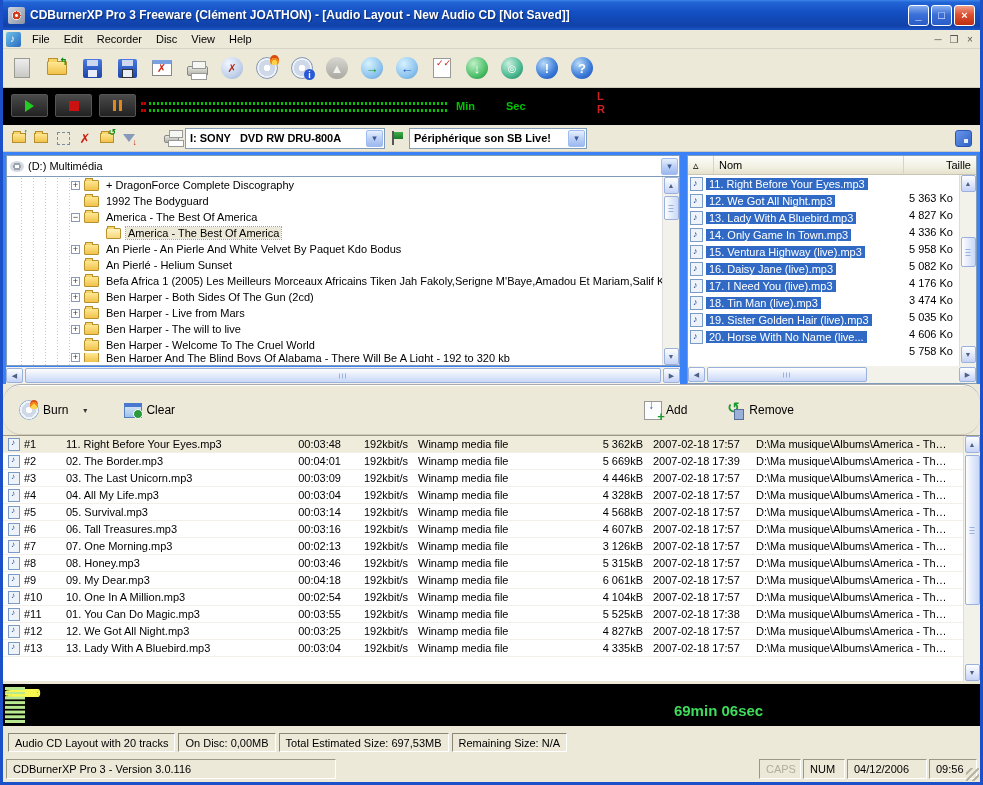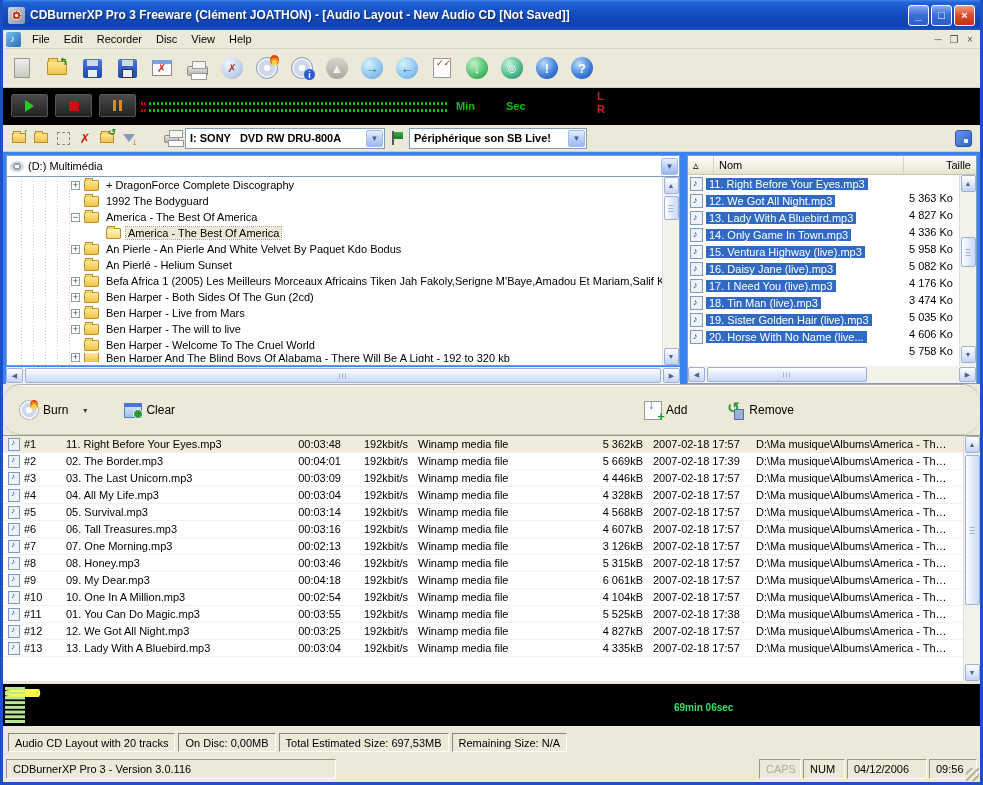--- a/index.html
+++ b/index.html
@@ -186,21 +186,21 @@
   .tic { width:12px; height:13px; background:#eef3fa; border:1px solid #7a9ac8; margin-right:4px; position:relative; flex:none;}
   .tic::after { content:"♪"; position:absolute; left:2px; top:-1px; font-size:8px; color:#2a4a9a; }
   .table-vscroll { width:17px; background:#f2f1ea; border-left:1px solid #ddd; position:relative; flex:none;}
 
   
   .timeline { height:48px; padding:3px 0; }
   .tl-black { height:42px; background:#000; position:relative; display:flex; padding:3px 2px; }
   .seg { height:36px; background:linear-gradient(180deg,#006400 0%,#00c800 22%,#30ff50 45%,#00d800 62%,#004c00 100%);
     border-right:1px dashed #b8e890; position:relative; flex:none; }
   .seg span { position:absolute; top:1px; width:100%; text-align:center; font-size:10px; font-weight:bold; color:#f8f850; }
-  .tl-total { position:absolute; top:18px; left:calc(78.5% - 96px); font-size:10px; font-weight:bold; color:#3ddd5d; }
+  .tl-total { position:absolute; top:18px; left:calc(78.5% - 96px); font-size:15px; font-weight:bold; color:#3ddd5d; }
 
   
   .statusbar { height:27px; display:flex; align-items:center; gap:3px; padding:0 5px; }
   .scell { height:19px; border:1px solid; border-color:#8a8778 #fff #fff #8a8778; font-size:11px;
     display:flex; align-items:center; padding:0 6px; }
   .bottombar { height:26px; display:flex; align-items:center; font-size:11px; padding:2px 3px; gap:2px; position:relative;}
   .bcell { height:20px; border:1px solid; border-color:#9a9788 #fff #fff #9a9788; display:flex; align-items:center; padding:0 6px; }
   .bver { width:330px; } .bfill { flex:1; } .bcaps { width:42px; color:#b0ada0; } .bnum { width:42px; }
   .bdate { width:80px; } .btime { width:48px; }
   .grip { position:absolute; right:1px; bottom:1px; width:13px; height:13px;

